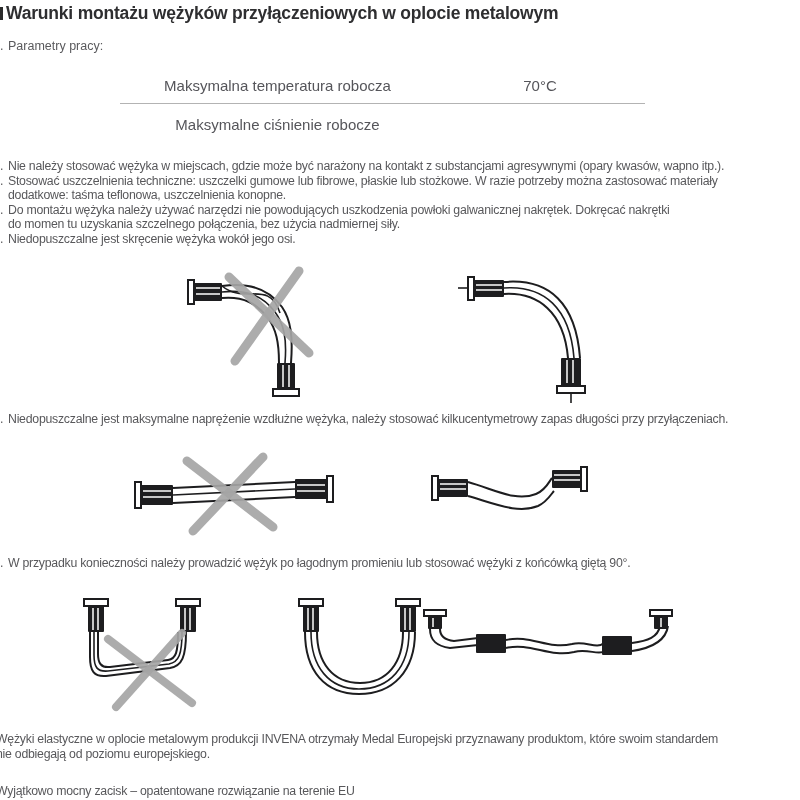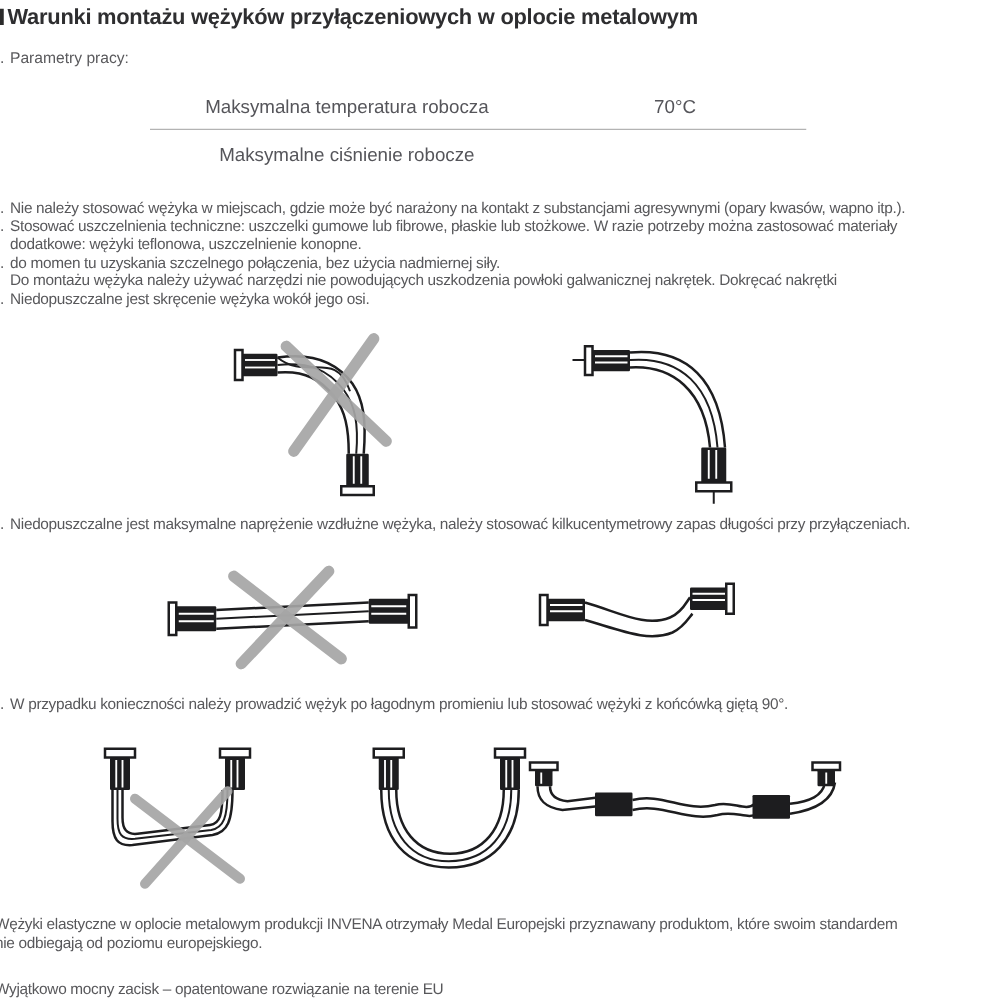--- a/index.html
+++ b/index.html
@@ -67,28 +67,28 @@
     <div class="rule">
       <span class="marker">.</span>
       <div class="rlines">
           <div class="line">Nie należy stosować wężyka w miejscach, gdzie może być narażony na kontakt z substancjami agresywnymi (opary kwasów, wapno itp.).</div>
         </div>
     </div>
     <div class="rule">
       <span class="marker">.</span>
       <div class="rlines">
         <div class="line">Stosować uszczelnienia techniczne: uszczelki gumowe lub fibrowe, płaskie lub stożkowe. W razie potrzeby można zastosować materiały</div>
-        <div class="line">dodatkowe: wężyki teflonowa, uszczelnienie konopne.</div>
+        <div class="line">dodatkowe: taśma teflonowa, uszczelnienia konopne.</div>
       </div>
     </div>
     <div class="rule">
       <span class="marker">.</span>
       <div class="rlines">
+        <div class="line">Do montażu wężyka należy używać narzędzi nie powodujących uszkodzenia powłoki galwanicznej nakrętek. Dokręcać nakrętki</div>
         <div class="line">do momen tu uzyskania szczelnego połączenia, bez użycia nadmiernej siły.</div>
-        <div class="line">Do montażu wężyka należy używać narzędzi nie powodujących uszkodzenia powłoki galwanicznej nakrętek. Dokręcać nakrętki</div>
       </div>
     </div>
     <div class="rule">
       <span class="marker">.</span>
       <div class="rlines">
           <div class="line">Niedopuszczalne jest skręcenie wężyka wokół jego osi.</div>
         </div>
     </div>
   </div>
 

